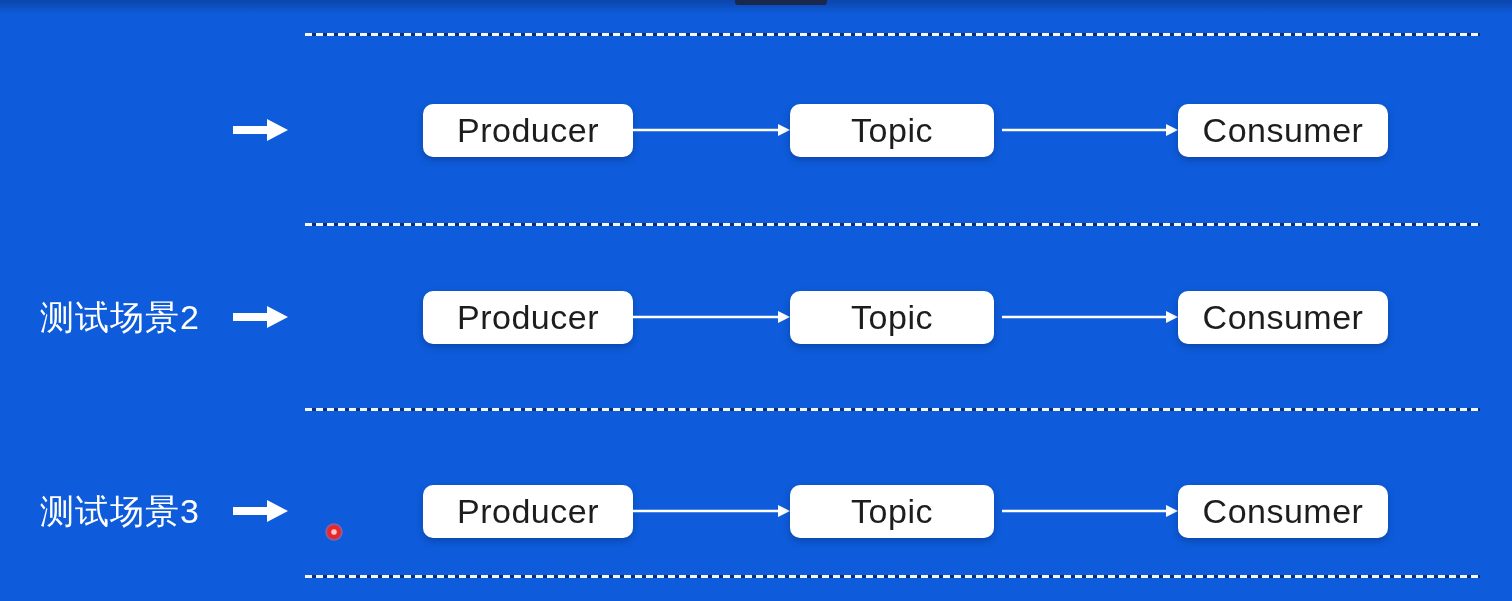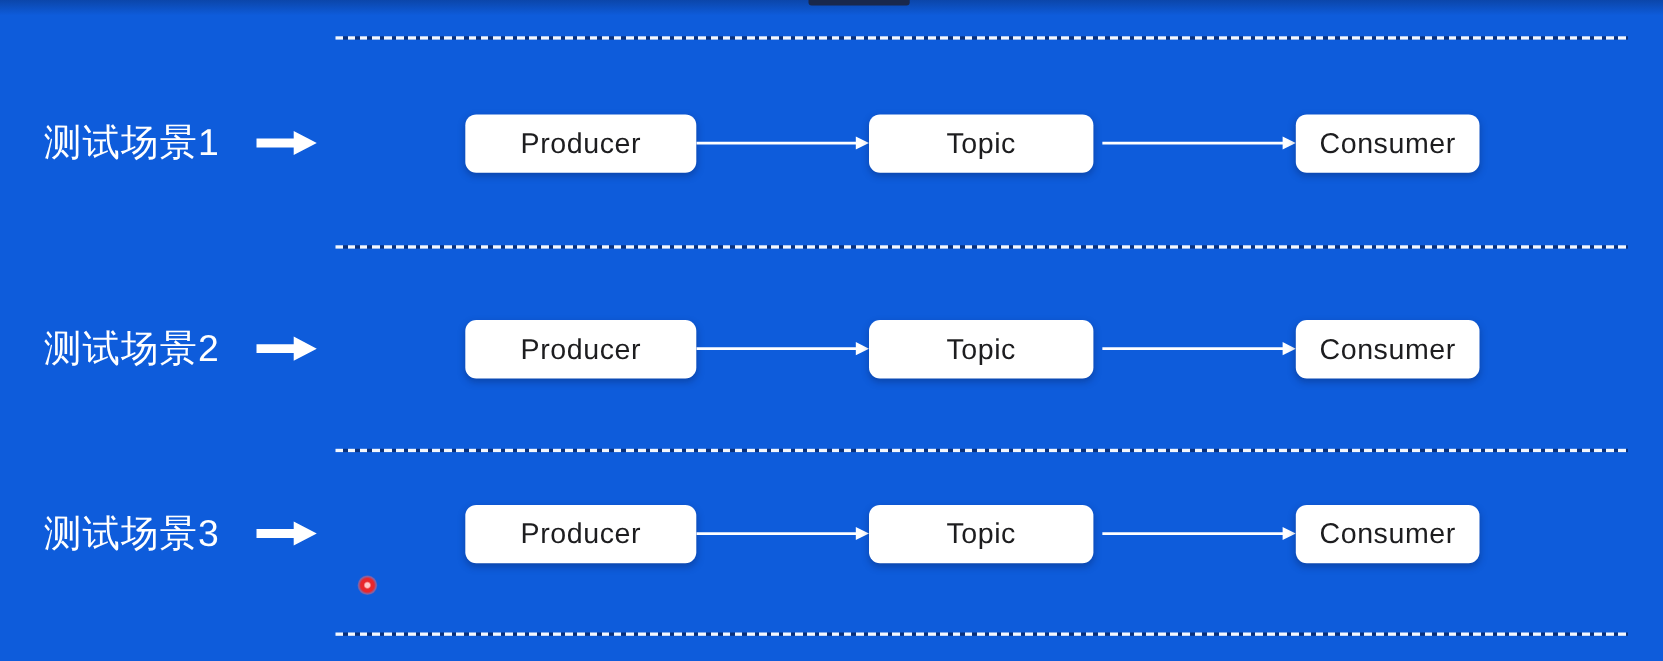--- a/index.html
+++ b/index.html
@@ -50,21 +50,21 @@
   .dash-4 { top: 575px; }
 
   .row {
     position: absolute;
     left: 0;
     width: 1512px;
     height: 56px;
   }
   .row-1 { top: 102px; }
   .row-2 { top: 289px; text-decoration: underline; }
-  .row-3 { top: 457px; text-align: right; }
+  .row-3 { top: 483px; text-align: right; }
 
   .row-label {
     position: absolute;
     left: 40px;
     top: 8px;
     height: 40px;
     line-height: 40px;
     font-size: 34px;
     font-weight: 500;
     color: #ffffff;
@@ -79,27 +79,27 @@
   .node {
     position: absolute;
     top: 2px;
     height: 53px;
     background: #ffffff;
     border-radius: 10px;
     box-shadow: 0 3px 7px rgba(8, 28, 80, 0.35);
     display: flex;
     align-items: center;
     justify-content: center;
-    font-size: 26px;
+    font-size: 34px;
     color: #1d1d1f;
     letter-spacing: 0.5px;
   }
   .node-producer { left: 423px; width: 210px; }
   .node-topic    { left: 790px; width: 204px; }
-  .node-consumer { left: 1178px; width: 167px; }
+  .node-consumer { left: 1178px; width: 210px; }
 
   .connector {
     position: absolute;
     top: 0;
     height: 56px;
   }
   .conn-1 { left: 633px;  width: 157px; }
   .conn-2 { left: 1002px; width: 176px; }
 
   .pointer-dot {
@@ -132,21 +132,20 @@
 <div class="canvas">
 
   <div class="top-bar"></div>
 
   <div class="dashed-line dash-1"></div>
   <div class="dashed-line dash-2"></div>
   <div class="dashed-line dash-3"></div>
   <div class="dashed-line dash-4"></div>
 
   <div class="row row-1">
-    <div class="row-label">测试场景1</div>
     <svg class="block-arrow" width="56" height="24" viewBox="0 0 56 24">
       <polygon points="0,8 34,8 34,1 55,12 34,23 34,16 0,16" fill="#ffffff"></polygon>
     </svg>
     <div class="node node-producer">
       <span>Producer</span>
     </div>
     <svg class="connector conn-1" viewBox="0 0 157 56">
       <line x1="0" y1="28" x2="146" y2="28" stroke="#ffffff" stroke-width="2.5"></line>
       <polygon points="145,22 157,28 145,34" fill="#ffffff"></polygon>
     </svg>

